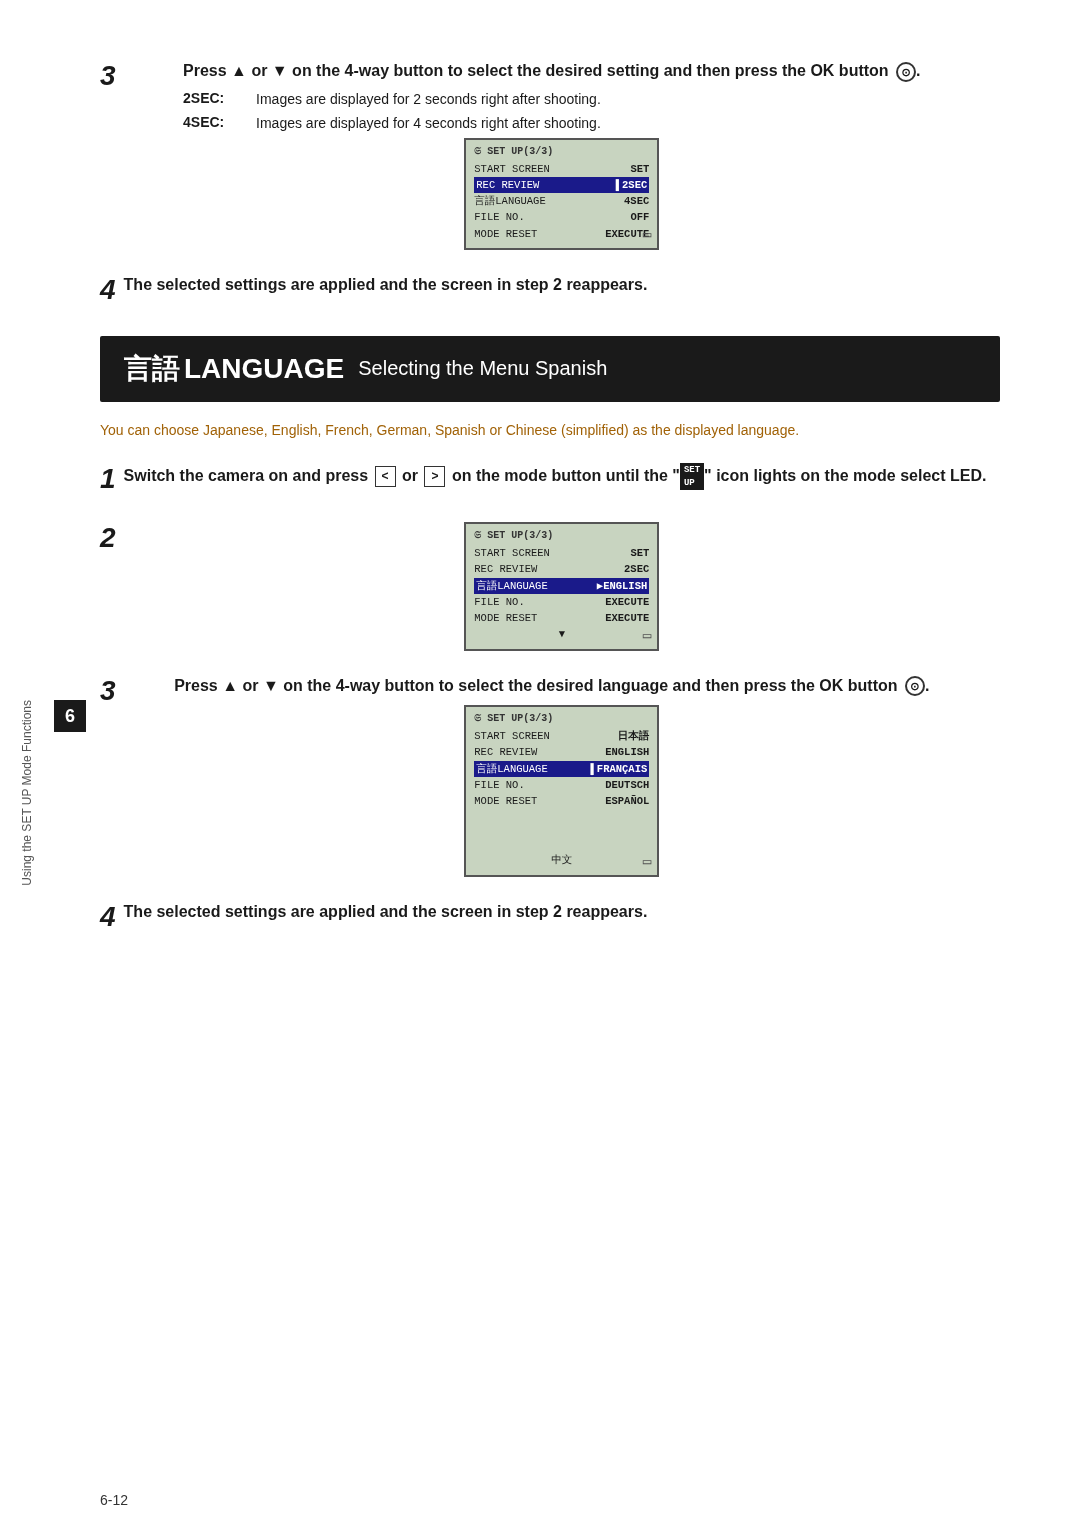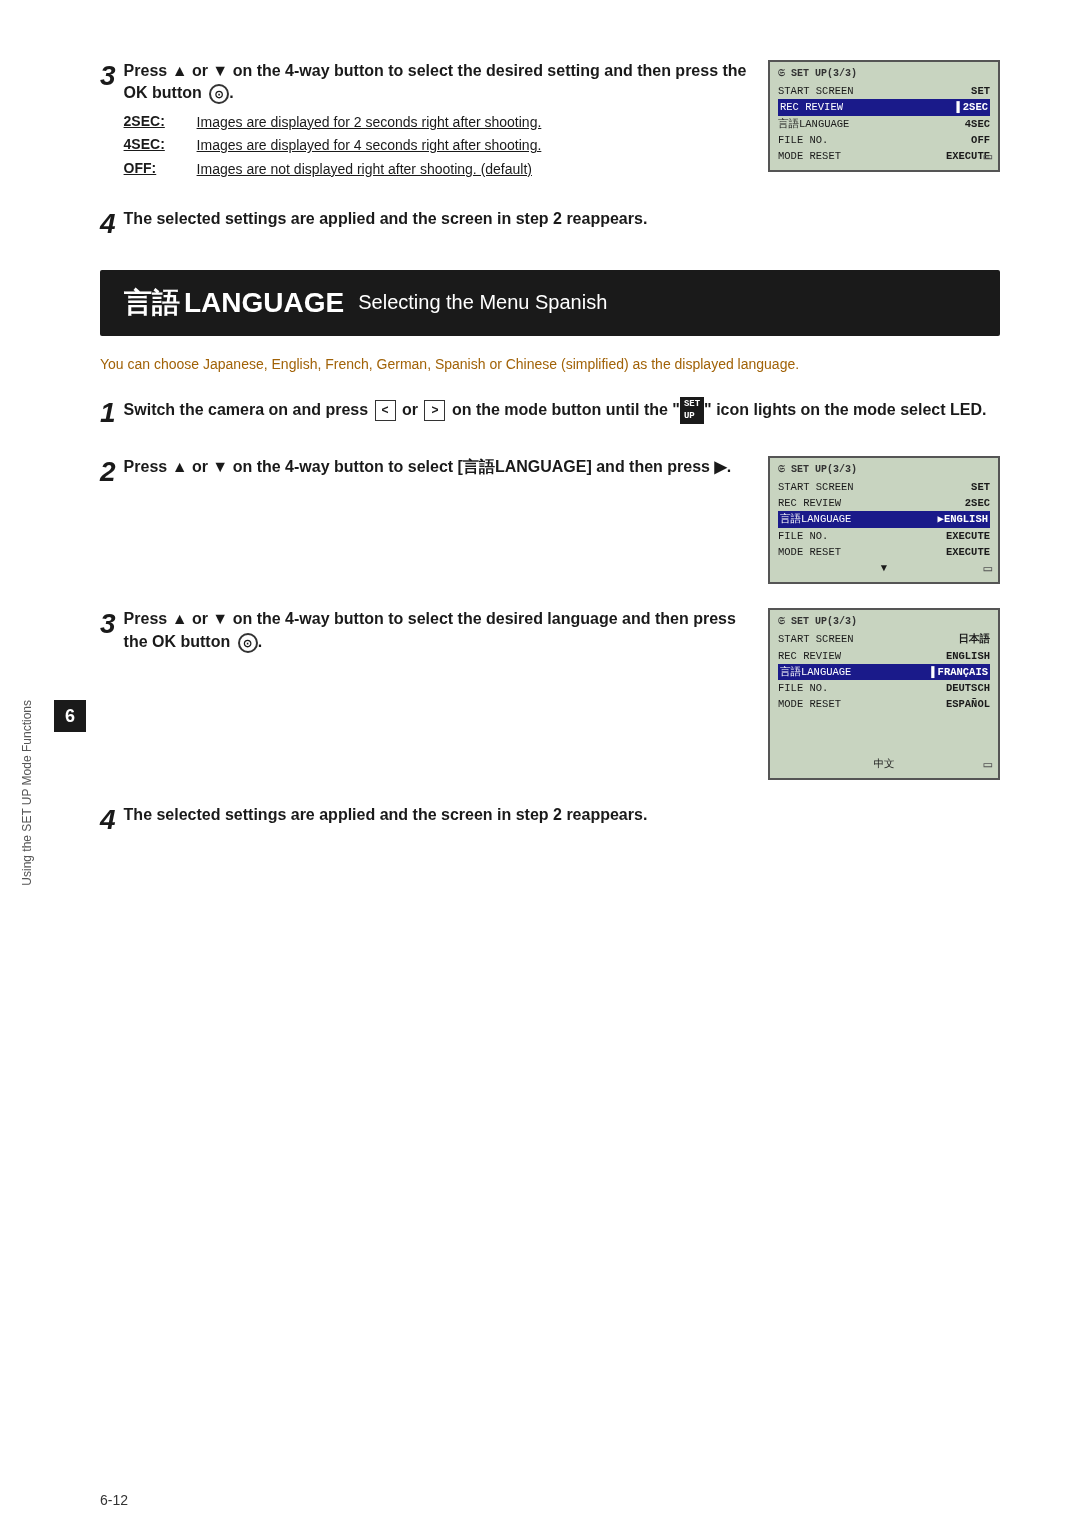--- a/index.html
+++ b/index.html
@@ -43,32 +43,33 @@
 
     .step-heading {
       font-size: 16px;
       font-weight: bold;
       line-height: 1.4;
       margin-bottom: 8px;
     }
 
     .step-heading-with-screen {
       display: flex;
-      align-items: flex-start;
+      align-items: center;
       justify-content: space-between;
+      flex-direction: column;
     }
 
     .step-text-part {
       flex: 1;
       margin-right: 20px;
     }
 
     
     .lcd-screen {
-      width: 232px;
+      width: 195px;
       border: 2px solid #555;
       background: #c8d4c0;
       padding: 6px 8px;
       font-family: 'Courier New', monospace;
       font-size: 11px;
       flex-shrink: 0;
       position: relative;
     }
 
     .lcd-screen::before {
@@ -112,21 +113,20 @@
       bottom: 5px;
       right: 6px;
       font-size: 14px;
       color: #555;
     }
 
     
     .desc-table {
       margin-top: 8px;
       margin-left: 0;
-      text-decoration: underline;
     }
 
     .desc-row {
       display: flex;
       margin-bottom: 4px;
       font-size: 14px;
     }
 
     .desc-key {
       width: 60px;
@@ -285,24 +285,20 @@
           </div>
           <div class="desc-table">
             <div class="desc-row">
               <span class="desc-key bold">2SEC:</span>
               <span class="desc-val">Images are displayed for 2 seconds right after shooting.</span>
             </div>
             <div class="desc-row">
               <span class="desc-key bold">4SEC:</span>
               <span class="desc-val">Images are displayed for 4 seconds right after shooting.</span>
             </div>
-            <div class="desc-row">
-              <span class="desc-key bold">OFF:</span>
-              <span class="desc-val">Images are not displayed right after shooting. (default)</span>
-            </div>
           </div>
         </div>
 
         <div class="lcd-screen">
           <div class="lcd-title">𝔖 SET UP(3/3)</div>
           <div class="lcd-row">
             <span class="lcd-row-label">START SCREEN</span>
             <span class="lcd-row-value">SET</span>
           </div>
           <div class="lcd-row highlighted">
@@ -355,25 +351,20 @@
         <span class="btn-icon">&gt;</span>
         on the mode button until the "<span class="set-icon">SET<br>UP</span>" icon lights on the mode select LED.
       </div>
     </div>
   </div>
 
   <div class="step-row section-divider">
     <div class="step-number" style="font-size:28px; margin-right:8px; font-style:italic;">2</div>
     <div class="step-content">
       <div class="step-heading-with-screen">
-        <div class="step-text-part">
-          <div class="step-heading">
-            Press <span class="tri-up"></span> or <span class="tri-down"></span> on the 4-way button to select [言語LANGUAGE] and then press ▶.
-          </div>
-        </div>
 
         <div class="lcd-screen">
           <div class="lcd-title">𝔖 SET UP(3/3)</div>
           <div class="lcd-row">
             <span class="lcd-row-label">START SCREEN</span>
             <span class="lcd-row-value">SET</span>
           </div>
           <div class="lcd-row">
             <span class="lcd-row-label">REC REVIEW</span>
             <span class="lcd-row-value">2SEC</span>

